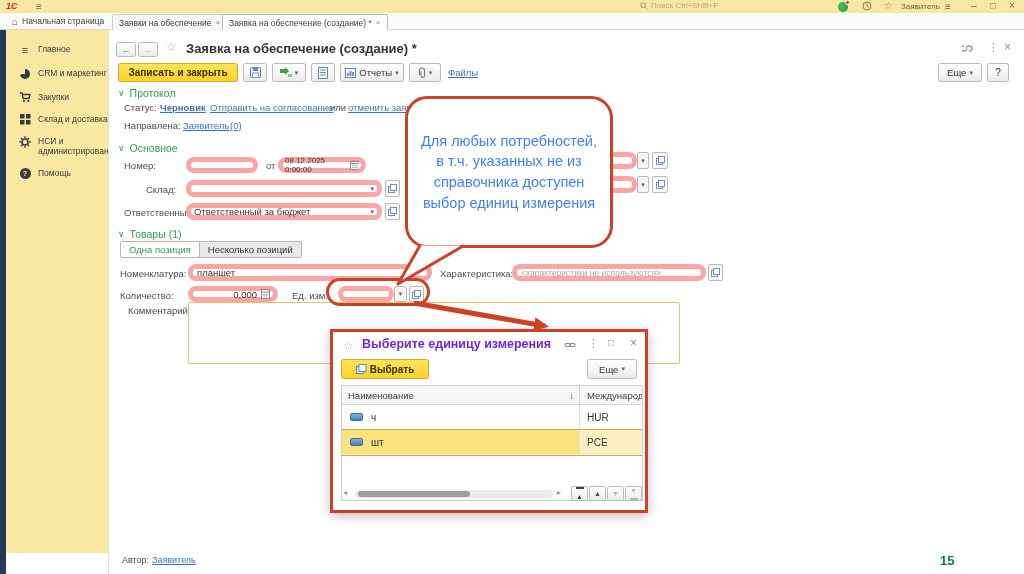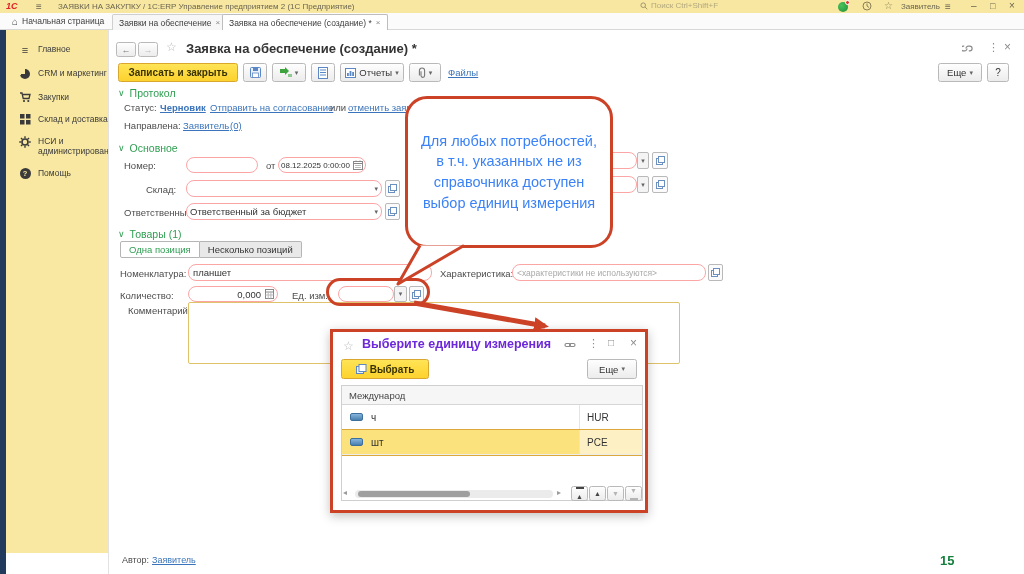--- a/index.html
+++ b/index.html
@@ -19,21 +19,21 @@
   .tclose{color:#8a8a8a;font-size:8px;}
   
   .strip{left:0;top:30px;width:6px;height:544px;background:#223a5c;}
   .sidebar{left:6px;top:30px;width:102px;height:523px;background:#f8e8a2;}
   .sitem{left:0;width:102px;display:flex;align-items:flex-start;gap:7px;padding-left:13px;font-size:8.5px;color:#3b3b3b;box-sizing:border-box;}
   .sic{width:12px;height:11px;display:flex;align-items:center;justify-content:center;flex:none;color:#3a3a3a;}
   
   .content{left:108px;top:30px;width:916px;height:544px;background:#fff;border-left:1px solid #e2e2e2;}
   .btn{display:flex;align-items:center;justify-content:center;gap:3px;background:linear-gradient(#fefefe,#ececec);border:1px solid #b9b9b9;border-radius:2.5px;color:#333;box-sizing:border-box;}
   .ybtn{background:linear-gradient(#ffe456,#fcd22e);border:1px solid #d9a62e;font-weight:bold;color:#3a3200;}
-  .field{background:#fff;border:1px solid #fca5a5;border-radius:8px;display:flex;align-items:center;box-sizing:border-box;font-size:9.5px;color:#333;}
+  .field{background:#fff;border:5px solid #fca5a5;border-radius:8px;display:flex;align-items:center;box-sizing:border-box;font-size:9.5px;color:#333;}
   .dbtn{background:#f4f4f4;border:1px solid #b9b9b9;border-radius:2px;display:flex;align-items:center;justify-content:center;color:#666;font-size:7px;box-sizing:border-box;}
   .obtn{background:#fbfbfb;border:1px solid #b9b9b9;border-radius:2px;display:flex;align-items:center;justify-content:center;box-sizing:border-box;}
   .lnk{color:#3b74ba;text-decoration:underline;}
   .lbl{color:#4c4c4c;font-size:9.5px;}
   .gsec{color:#2f9e52;font-size:10.5px;}
   .ph{color:#a9a9a9;}
   .grey-ic{color:#8b8b8b;}
   
   .callout{border:3px solid #cb4227;border-radius:22px;background:#fff;color:#3b82f6;font-size:14.5px;line-height:1.42;text-align:center;display:flex;align-items:center;justify-content:center;padding:8px 12px;}
   .oval{border:3px solid #cb4227;border-radius:15px;background:transparent;}
@@ -51,21 +51,20 @@
   svg{display:block;}
 </style>
 </head>
 <body>
 
 <div class="slide">
 
   <div class="a titlebar flex">
     <span class="a logo" style="left:6px;top:1px;">1С</span>
     <span class="a" style="left:36px;top:1px;font-size:10px;">≡</span>
-    <span class="a" style="left:58px;top:2px;white-space:nowrap;">ЗАЯВКИ НА ЗАКУПКУ / 1С:ERP Управление предприятием 2 (1С Предприятие)</span>
     <span class="a flex" style="left:640px;top:1px;gap:3px;">
       <svg width="8" height="8">
           <circle cx="3.2" cy="3.2" r="2.3" fill="none" stroke="#a09670" stroke-width="1"></circle>
           <line x1="5" y1="5" x2="7.3" y2="7.3" stroke="#a09670" stroke-width="1"></line>
         </svg>
       <span class="searchbox">Поиск Ctrl+Shift+F</span>
     </span>
     <span class="a" style="left:838px;top:1.5px;width:10px;height:10px;border-radius:50%;background:radial-gradient(circle at 35% 35%,#49c25e,#1f8f36);"></span>
     <span class="a" style="left:845px;top:0px;width:5px;height:5px;border-radius:50%;background:#e23b2e;border:1px solid #fff;"></span>
     <span class="a" style="left:862px;top:1px;">
@@ -388,20 +387,24 @@
         </svg>
       <span>Выбрать</span>
     </div>
     <div class="a btn" style="left:254px;top:27px;width:50px;height:20px;font-size:9.5px;">
       <span>Еще</span>
       <span style="font-size:7px;color:#666;">▾</span>
     </div>
 
     <div class="a" style="left:8px;top:53px;width:302px;height:116px;border:1px solid #cfcfcf;overflow:hidden;background:#fff;">
       <div style="display:flex;height:18px;background:#f6f6f6;border-bottom:1px solid #d6d6d6;font-size:9.5px;color:#444;">
+        <div class="flex dlg-col-divider" style="width:238px;padding-left:6px;justify-content:space-between;box-sizing:border-box;">
+          <span>Наименование</span>
+          <span style="margin-right:5px;color:#666;">↓</span>
+        </div>
         <div class="flex" style="flex:1;padding-left:7px;white-space:nowrap;overflow:hidden;">
           <span>Международ</span>
         </div>
       </div>
       <div class="drow">
         <div class="name">
             <span class="unit-ic"></span>
             <span>ч</span>
           </div>
         <div class="intl">

